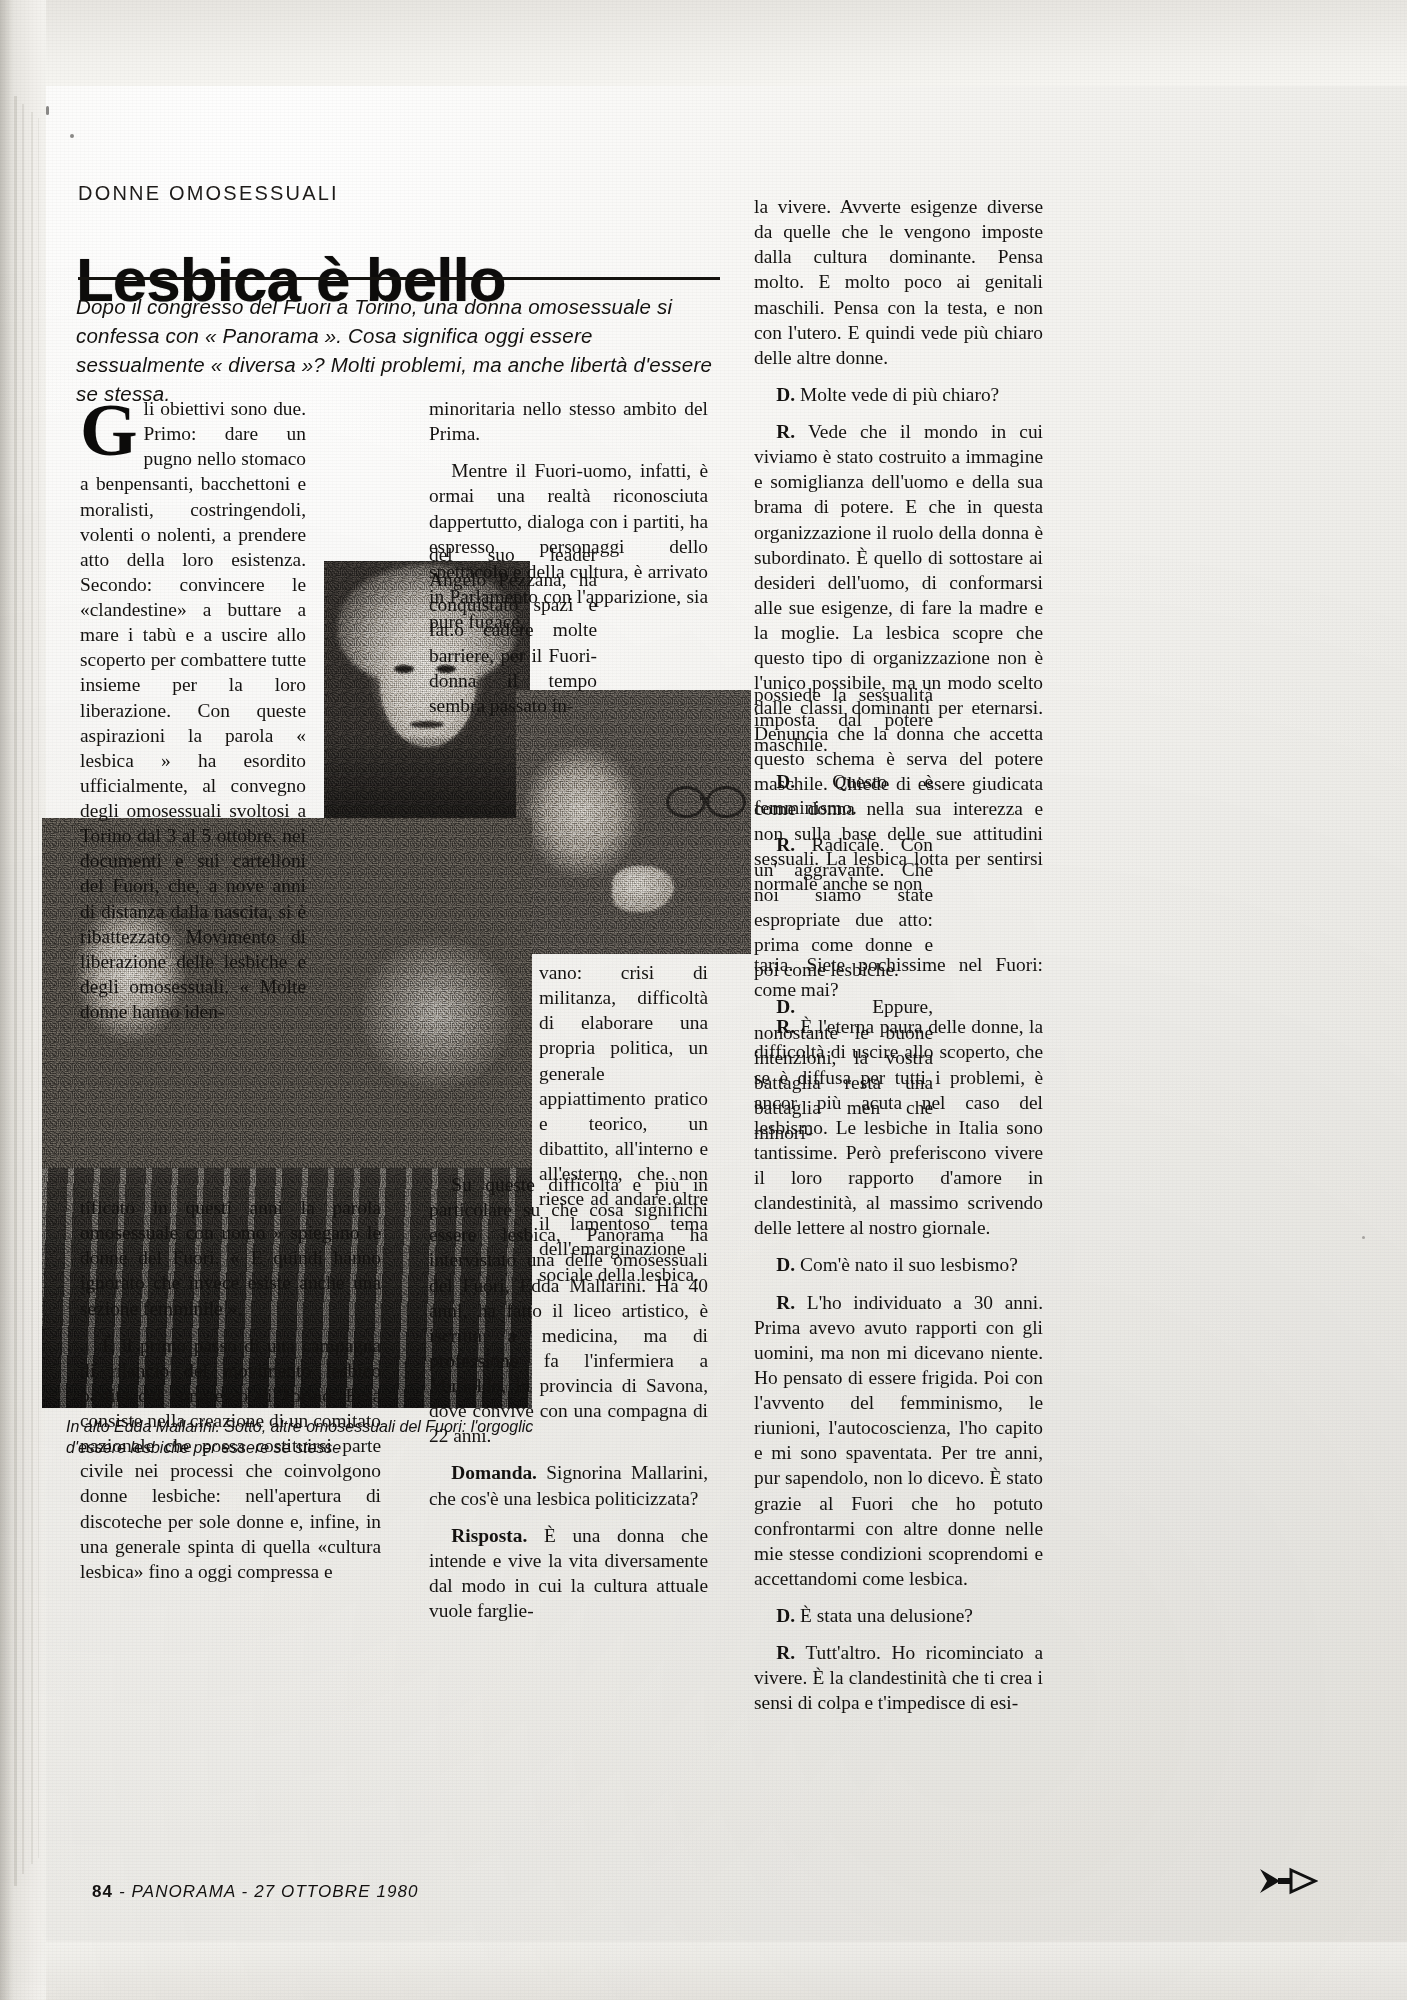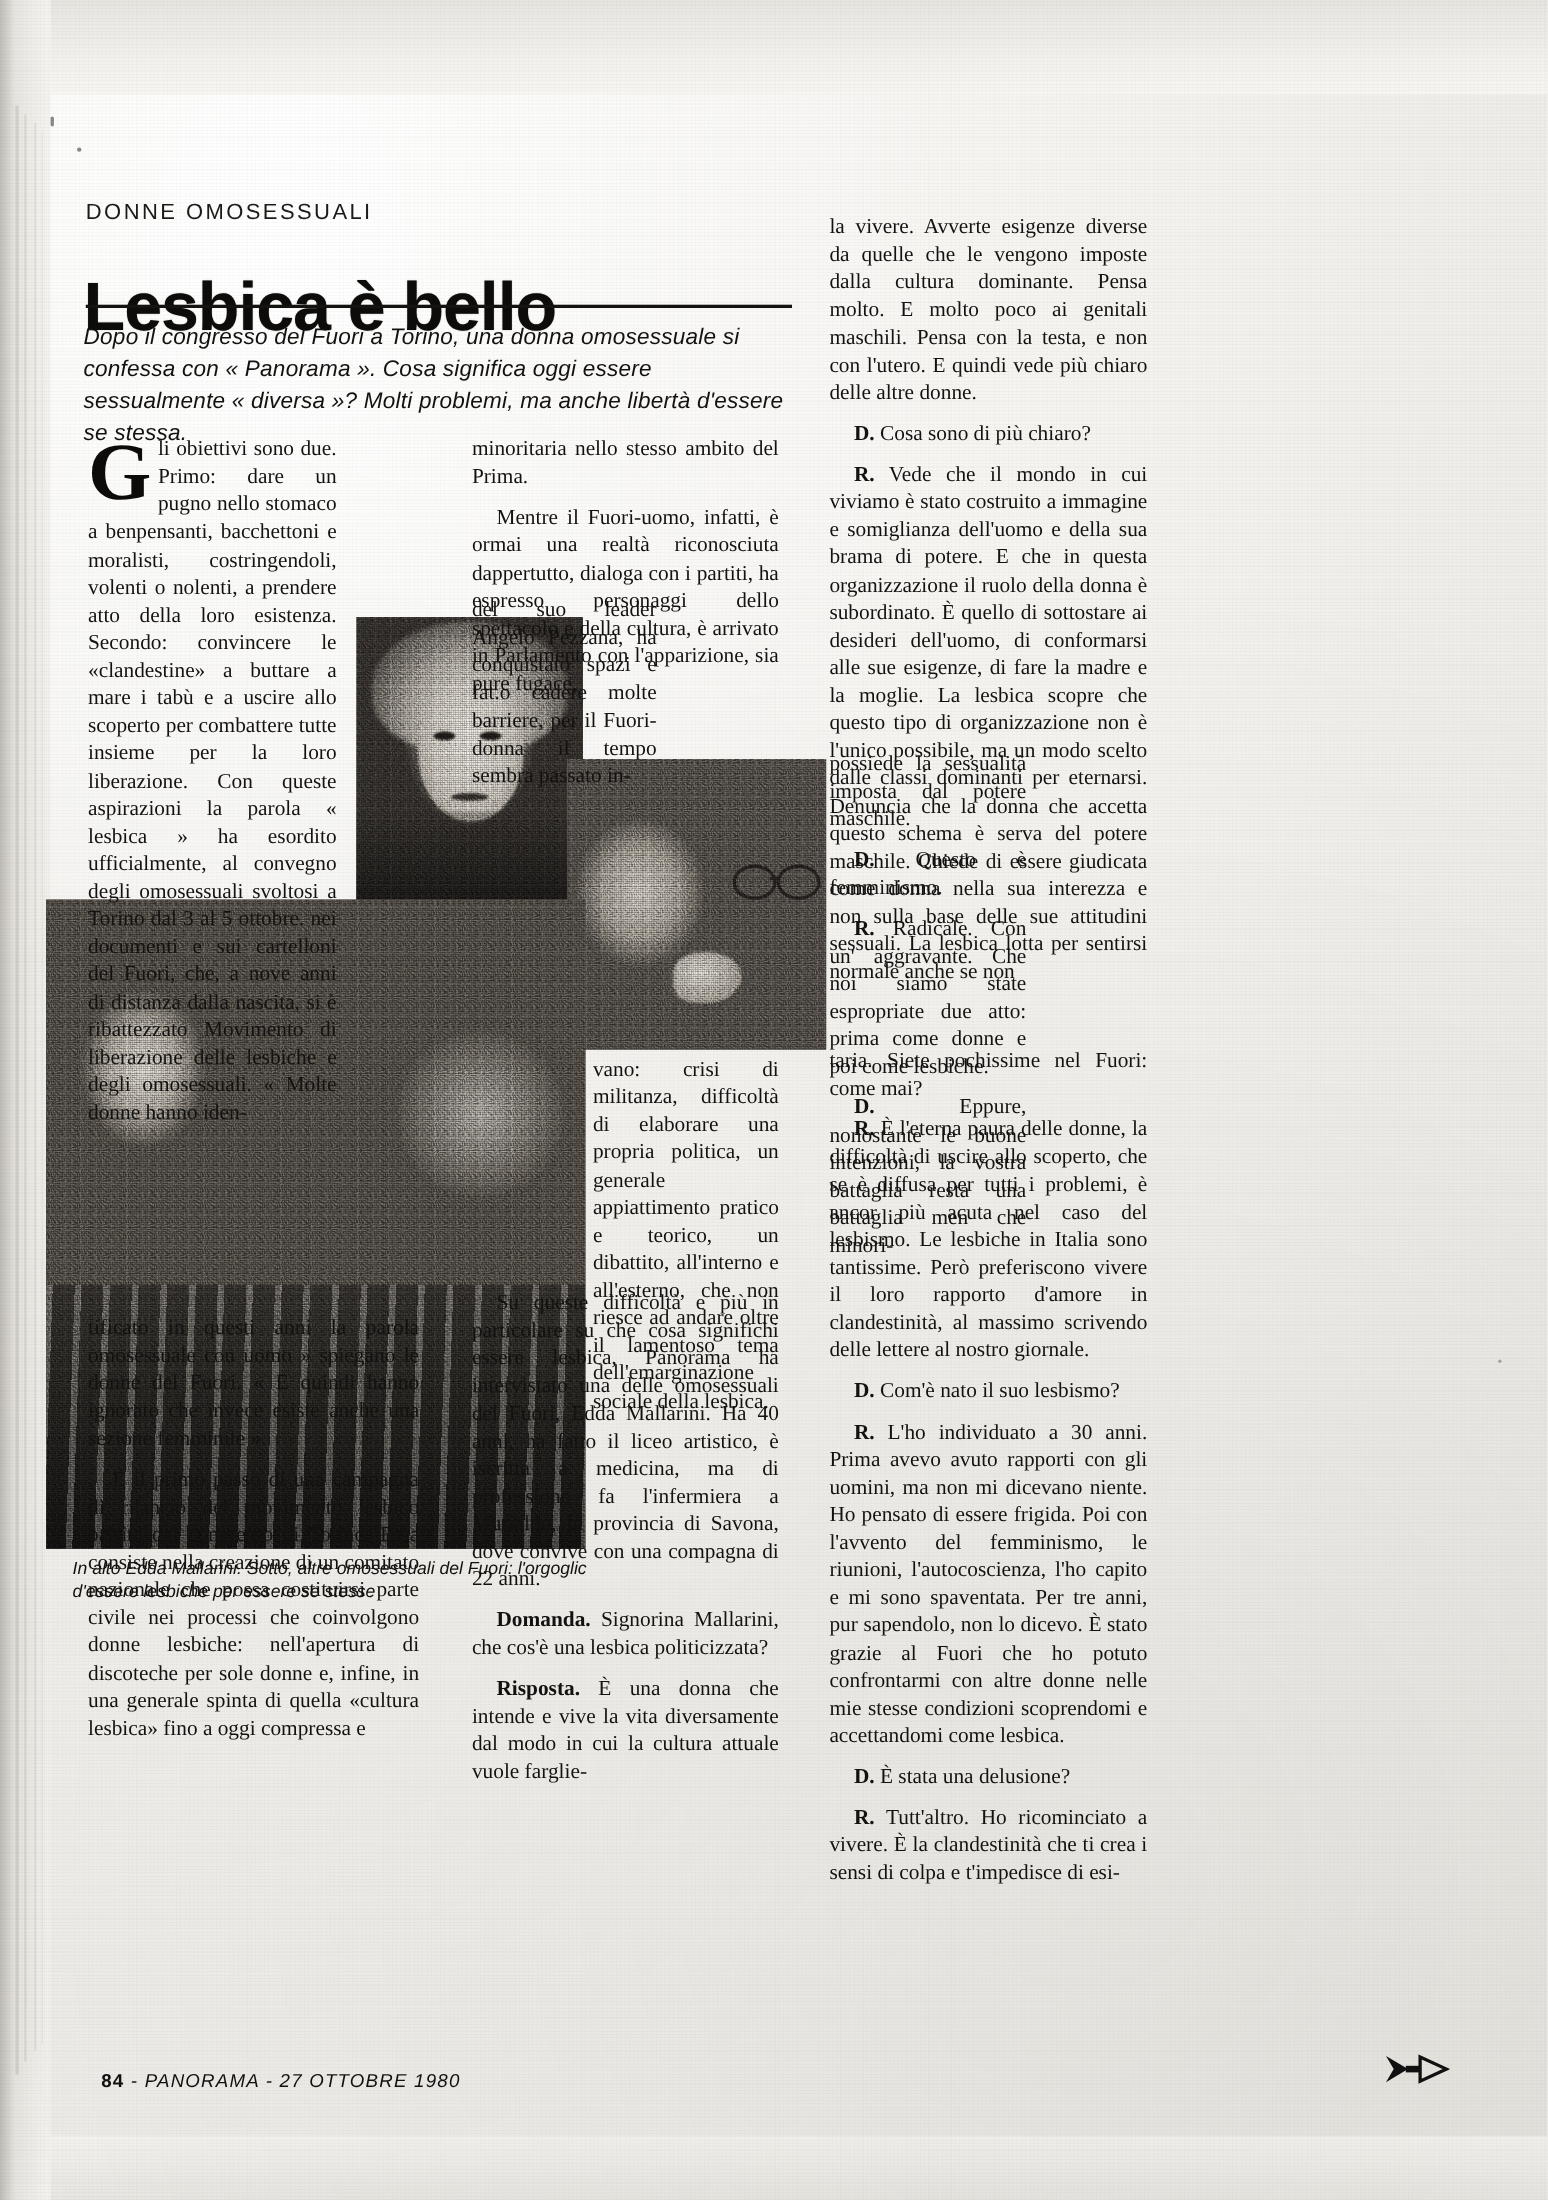--- a/index.html
+++ b/index.html
@@ -269,21 +269,21 @@
     </div>
 
     <div class="col" id="col2c">
       <p>Su queste difficoltà e più in particolare su che cosa significhi essere lesbica, Panorama ha intervistato una delle omosessuali del Fuori, Edda Mallarini. Ha 40 anni, ha fatto il liceo artistico, è iscritta a medicina, ma di professione fa l'infermiera a Murialdo, in provincia di Savona, dove convive con una compagna di 22 anni.</p>
       <p style="margin-top:.58em;font-family:Liberation Serif, serif;"><b>Domanda.</b><span> Signorina Mallarini, che cos'è una lesbica politicizzata?</span></p>
       <p><b>Risposta.</b><span> È una donna che intende e vive la vita diversamente dal modo in cui la cultura attuale vuole farglie-</span></p>
     </div>
 
     <div class="col" id="col3a">
       <p class="noind">la vivere. Avverte esigenze diverse da quelle che le vengono imposte dalla cultura dominante. Pensa molto. E molto poco ai genitali maschili. Pensa con la testa, e non con l'utero. E quindi vede più chiaro delle altre donne.</p>
-      <p><b>D.</b><span> Cosa sono di più chiaro?</span></p>
+      <p><b>D.</b><span> Molte vede di più chiaro?</span></p>
       <p><b>R.</b><span> Vede che il mondo in cui viviamo è stato costruito a immagine e somiglianza dell'uomo e della sua brama di potere. E che in questa organizzazione il ruolo della donna è subordinato. È quello di sottostare ai desideri dell'uomo, di conformarsi alle sue esigenze, di fare la madre e la moglie. La lesbica scopre che questo tipo di organizzazione non è l'unico possibile, ma un modo scelto dalle classi dominanti per eternarsi. Denuncia che la donna che accetta questo schema è serva del potere maschile. Chiede di essere giudicata come donna nella sua interezza e non sulla base delle sue attitudini sessuali. La lesbica lotta per sentirsi normale anche se non</span></p>
     </div>
 
     <div class="col" id="col3b">
       <p class="noind">possiede la sessualità imposta dal potere maschile.</p>
       <p><b>D.</b><span> Questo è femminismo.</span></p>
       <p><b>R.</b><span> Radicale. Con un' aggravante. Che noi siamo state espropriate due atto: prima come donne e poi come lesbiche.</span></p>
       <p><b>D.</b><span> Eppure, nonostante le buone intenzioni, la vostra battaglia resta una battaglia men che minori-</span></p>
     </div>
 

